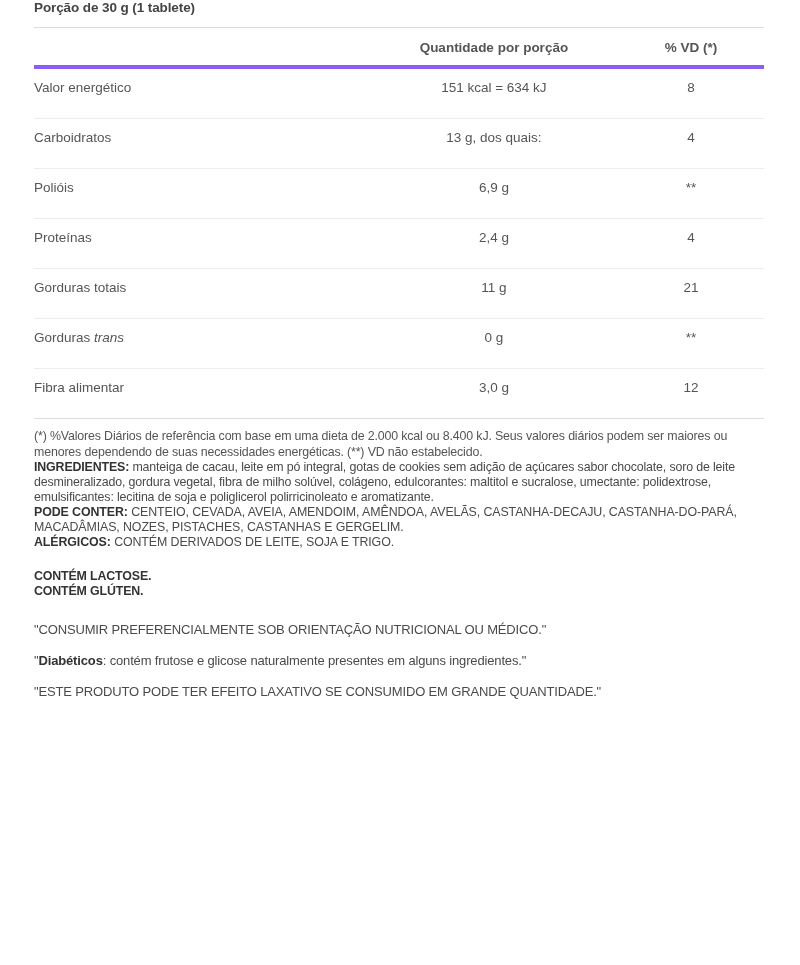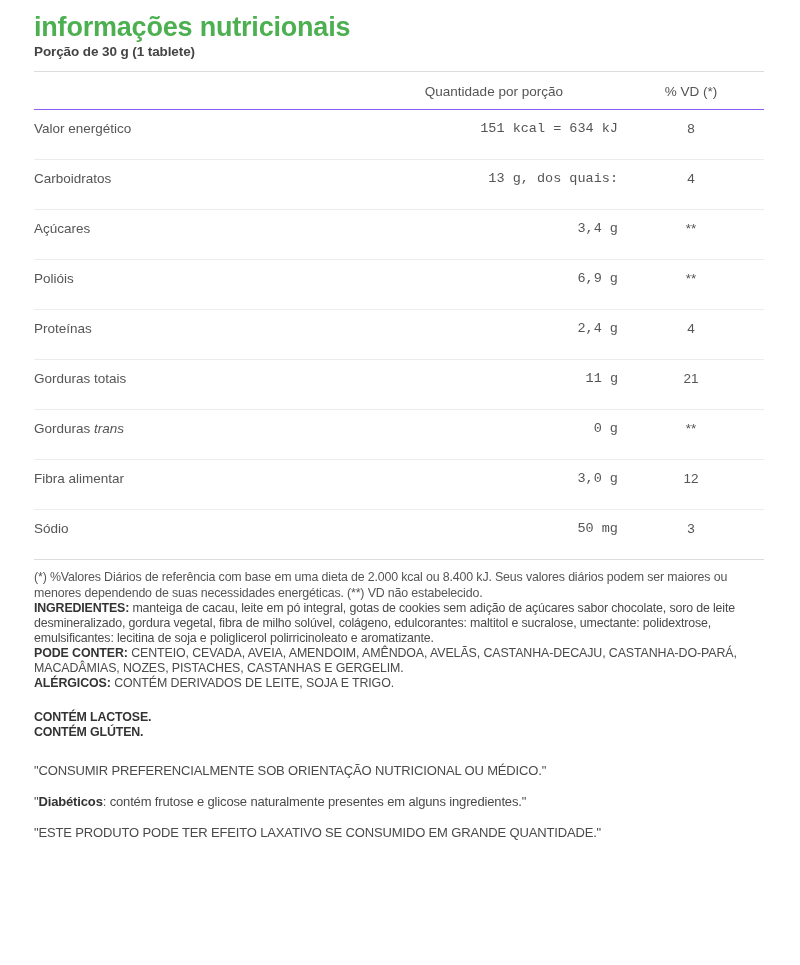--- a/index.html
+++ b/index.html
@@ -42,38 +42,38 @@
     margin: 12px 0 0 0;
   }
   table.nutri {
     width: 100%;
     border-collapse: collapse;
     font-size: 13.5px;
     color: #555;
     margin-top: 2px;
   }
   table.nutri th {
-    font-weight: normal;
+    font-weight: bold;
     color: #555;
     font-size: 13.5px;
     padding: 10px 0 10px 0;
-    border-bottom: 1px solid #8b5cf6;
+    border-bottom: 4px solid #8b5cf6;
   }
   table.nutri th.c-name { text-align: left; width: 46%; }
   table.nutri th.c-qty  { text-align: center; width: 34%; }
   table.nutri th.c-vd   { text-align: center; width: 20%; }
   table.nutri td {
     padding: 11px 0 23px 0;
     border-bottom: 1px solid #ececec;
     font-size: 13.5px;
     color: #555;
   }
   table.nutri tr:last-child td { border-bottom: 1px solid #dcdcdc; }
   td.c-name { text-align: left; }
-  td.c-qty  { text-align: right; font-family: Liberation Mono, monospace; }
+  td.c-qty  { text-align: center; }
   td.c-vd   { text-align: center; }
   td.c-name em { font-style: italic; }
   .footnote {
     font-size: 12.4px;
     color: #555;
     line-height: 16px;
     margin-top: 9px;
     letter-spacing: -0.15px;
   }
   .block {
@@ -96,21 +96,20 @@
     letter-spacing: -0.15px;
   }
   .statement:first-child { margin-top: 0; }
   .statement b { color: #333; }
 </style>
 </head>
 <body>
 
 <div class="page">
 
-  <h1 class="title">informações nutricionais</h1>
   <div class="portion">Porção de 30 g (1 tablete)</div>
 
   <hr class="rule">
 
   <table class="nutri">
     <thead>
       <tr>
         <th class="c-name"></th>
         <th class="c-qty">Quantidade por porção</th>
         <th class="c-vd">% VD (*)</th>
@@ -119,25 +118,20 @@
     <tbody id="nutri-body">
         <tr>
           <td class="c-name">Valor energético</td>
           <td class="c-qty">151 kcal = 634 kJ</td>
           <td class="c-vd">8</td>
         </tr>
         <tr>
           <td class="c-name">Carboidratos</td>
           <td class="c-qty">13 g, dos quais:</td>
           <td class="c-vd">4</td>
-        </tr>
-        <tr>
-          <td class="c-name">Açúcares</td>
-          <td class="c-qty">3,4 g</td>
-          <td class="c-vd">**</td>
         </tr>
         <tr>
           <td class="c-name">Polióis</td>
           <td class="c-qty">6,9 g</td>
           <td class="c-vd">**</td>
         </tr>
         <tr>
           <td class="c-name">Proteínas</td>
           <td class="c-qty">2,4 g</td>
           <td class="c-vd">4</td>
@@ -149,25 +143,20 @@
         </tr>
         <tr>
           <td class="c-name">Gorduras <em>trans</em></td>
           <td class="c-qty">0 g</td>
           <td class="c-vd">**</td>
         </tr>
         <tr>
           <td class="c-name">Fibra alimentar</td>
           <td class="c-qty">3,0 g</td>
           <td class="c-vd">12</td>
-        </tr>
-        <tr>
-          <td class="c-name">Sódio</td>
-          <td class="c-qty">50 mg</td>
-          <td class="c-vd">3</td>
         </tr>
       </tbody>
   </table>
 
   <div class="footnote">(*) %Valores Diários de referência com base em uma dieta de 2.000 kcal ou 8.400 kJ. Seus valores diários podem ser maiores ou menores dependendo de suas necessidades energéticas. (**) VD não estabelecido.</div>
 
   <div class="block">
     <b>INGREDIENTES:</b><span> manteiga de cacau, leite em pó integral, gotas de cookies sem adição de açúcares sabor chocolate, soro de leite desmineralizado, gordura vegetal, fibra de milho solúvel, colágeno, edulcorantes: maltitol e sucralose, umectante: polidextrose, emulsificantes: lecitina de soja e poliglicerol polirricinoleato e aromatizante.</span>
   </div>
 

